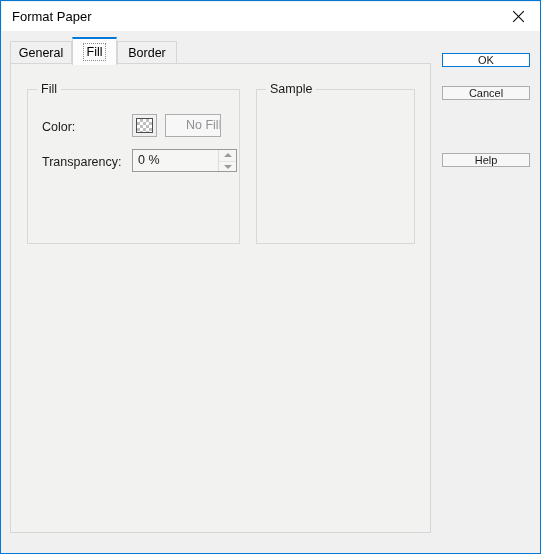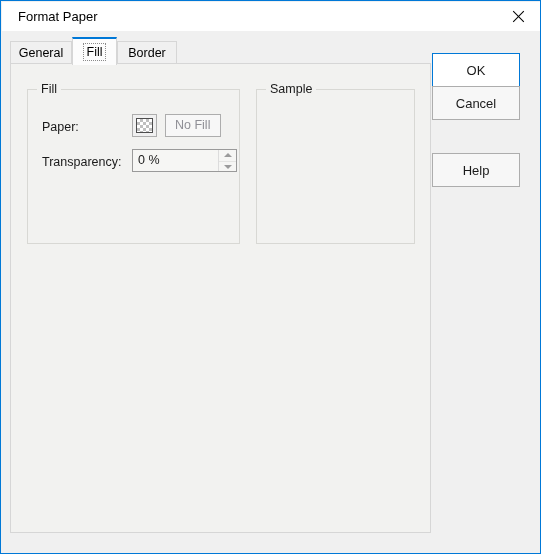--- a/index.html
+++ b/index.html
@@ -33,21 +33,20 @@
     box-sizing: border-box;
   }
   #title-text {
     position: absolute;
     left: 10px;
     top: 7px;
     font-size: 13px;
     color: #000000;
     line-height: 16px;
     white-space: nowrap;
-    margin-left: 6px;
   }
   #close-button {
     position: absolute;
     right: 0px;
     top: 0px;
     width: 45px;
     height: 29px;
     display: flex;
     align-items: center;
     justify-content: center;
@@ -199,21 +198,21 @@
     left: 137px;
     top: 24px;
     width: 56px;
     height: 23px;
     box-sizing: border-box;
     border: 1px solid #adadad;
     background: #f7f7f7;
     font-size: 12.5px;
     color: #8f8f96;
     line-height: 21px;
-    padding-left: 9px;
+    padding-left: 20px;
     white-space: nowrap;
     overflow: hidden;
   }
 
   
   #transparency-spinner {
     position: absolute;
     left: 104px;
     top: 59px;
     width: 105px;
@@ -255,27 +254,27 @@
     width: 0; height: 0;
     border-left: 4px solid transparent;
     border-right: 4px solid transparent;
   }
   .arrow-up   { border-bottom: 4px solid #9b9b9b; }
   .arrow-down { border-top: 4px solid #9b9b9b; }
 
   
   .dialog-button {
     position: absolute;
-    left: 430px;
+    left: 440px;
     width: 88px;
-    height: 34px;
+    height: 14px;
     box-sizing: border-box;
     border: 1px solid #adadad;
     background: #f7f7f7;
-    font-size: 13px;
+    font-size: 11px;
     color: #1a1a1a;
     display: flex;
     align-items: center;
     justify-content: center;
     cursor: default;
     white-space: nowrap;
   }
   .dialog-button.default {
     border: 1px solid #0078d7;
     background: #ffffff;
@@ -309,21 +308,21 @@
       <div class="tab" id="tab-border">
         <span class="tab-label">Border</span>
       </div>
     </div>
 
     <div id="tab-panel">
 
       <div class="groupbox" id="group-fill">
         <span class="groupbox-label">Fill</span>
 
-        <span class="field-label" id="label-color">Paper:</span>
+        <span class="field-label" id="label-color">Color:</span>
 
         <div id="color-swatch-button">
           <div class="swatch-inner"></div>
         </div>
 
         <div id="color-name-field">No Fill</div>
 
         <span class="field-label" id="label-transparency">Transparency:</span>
 
         <div id="transparency-spinner">

